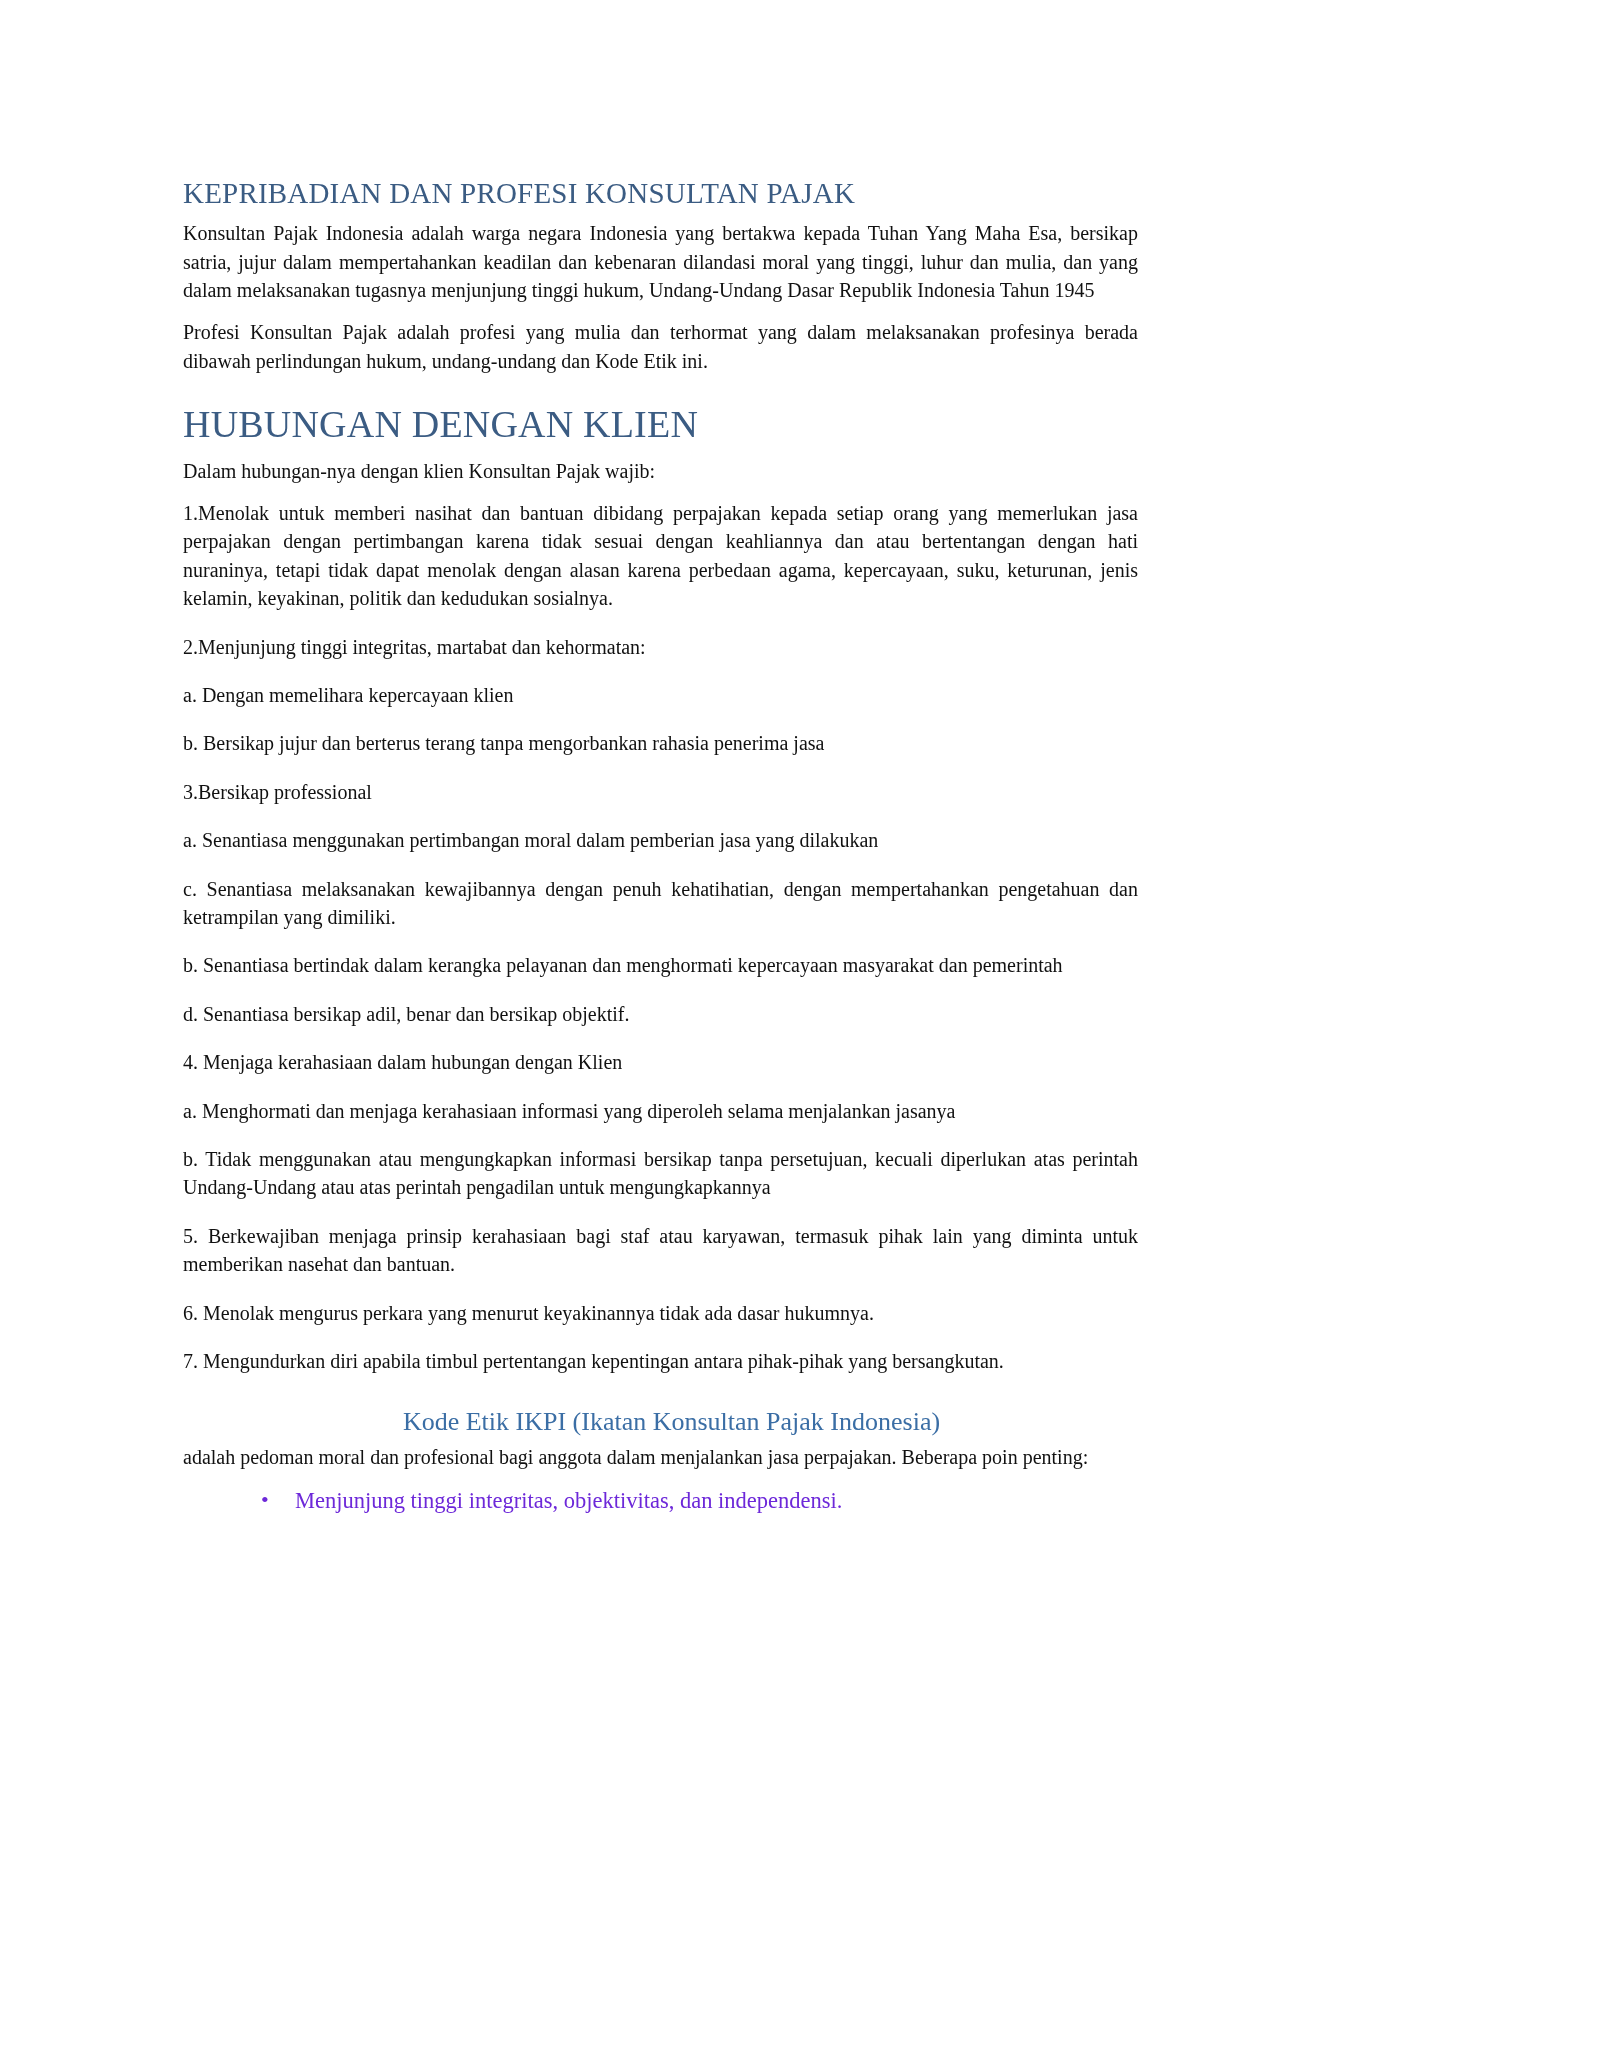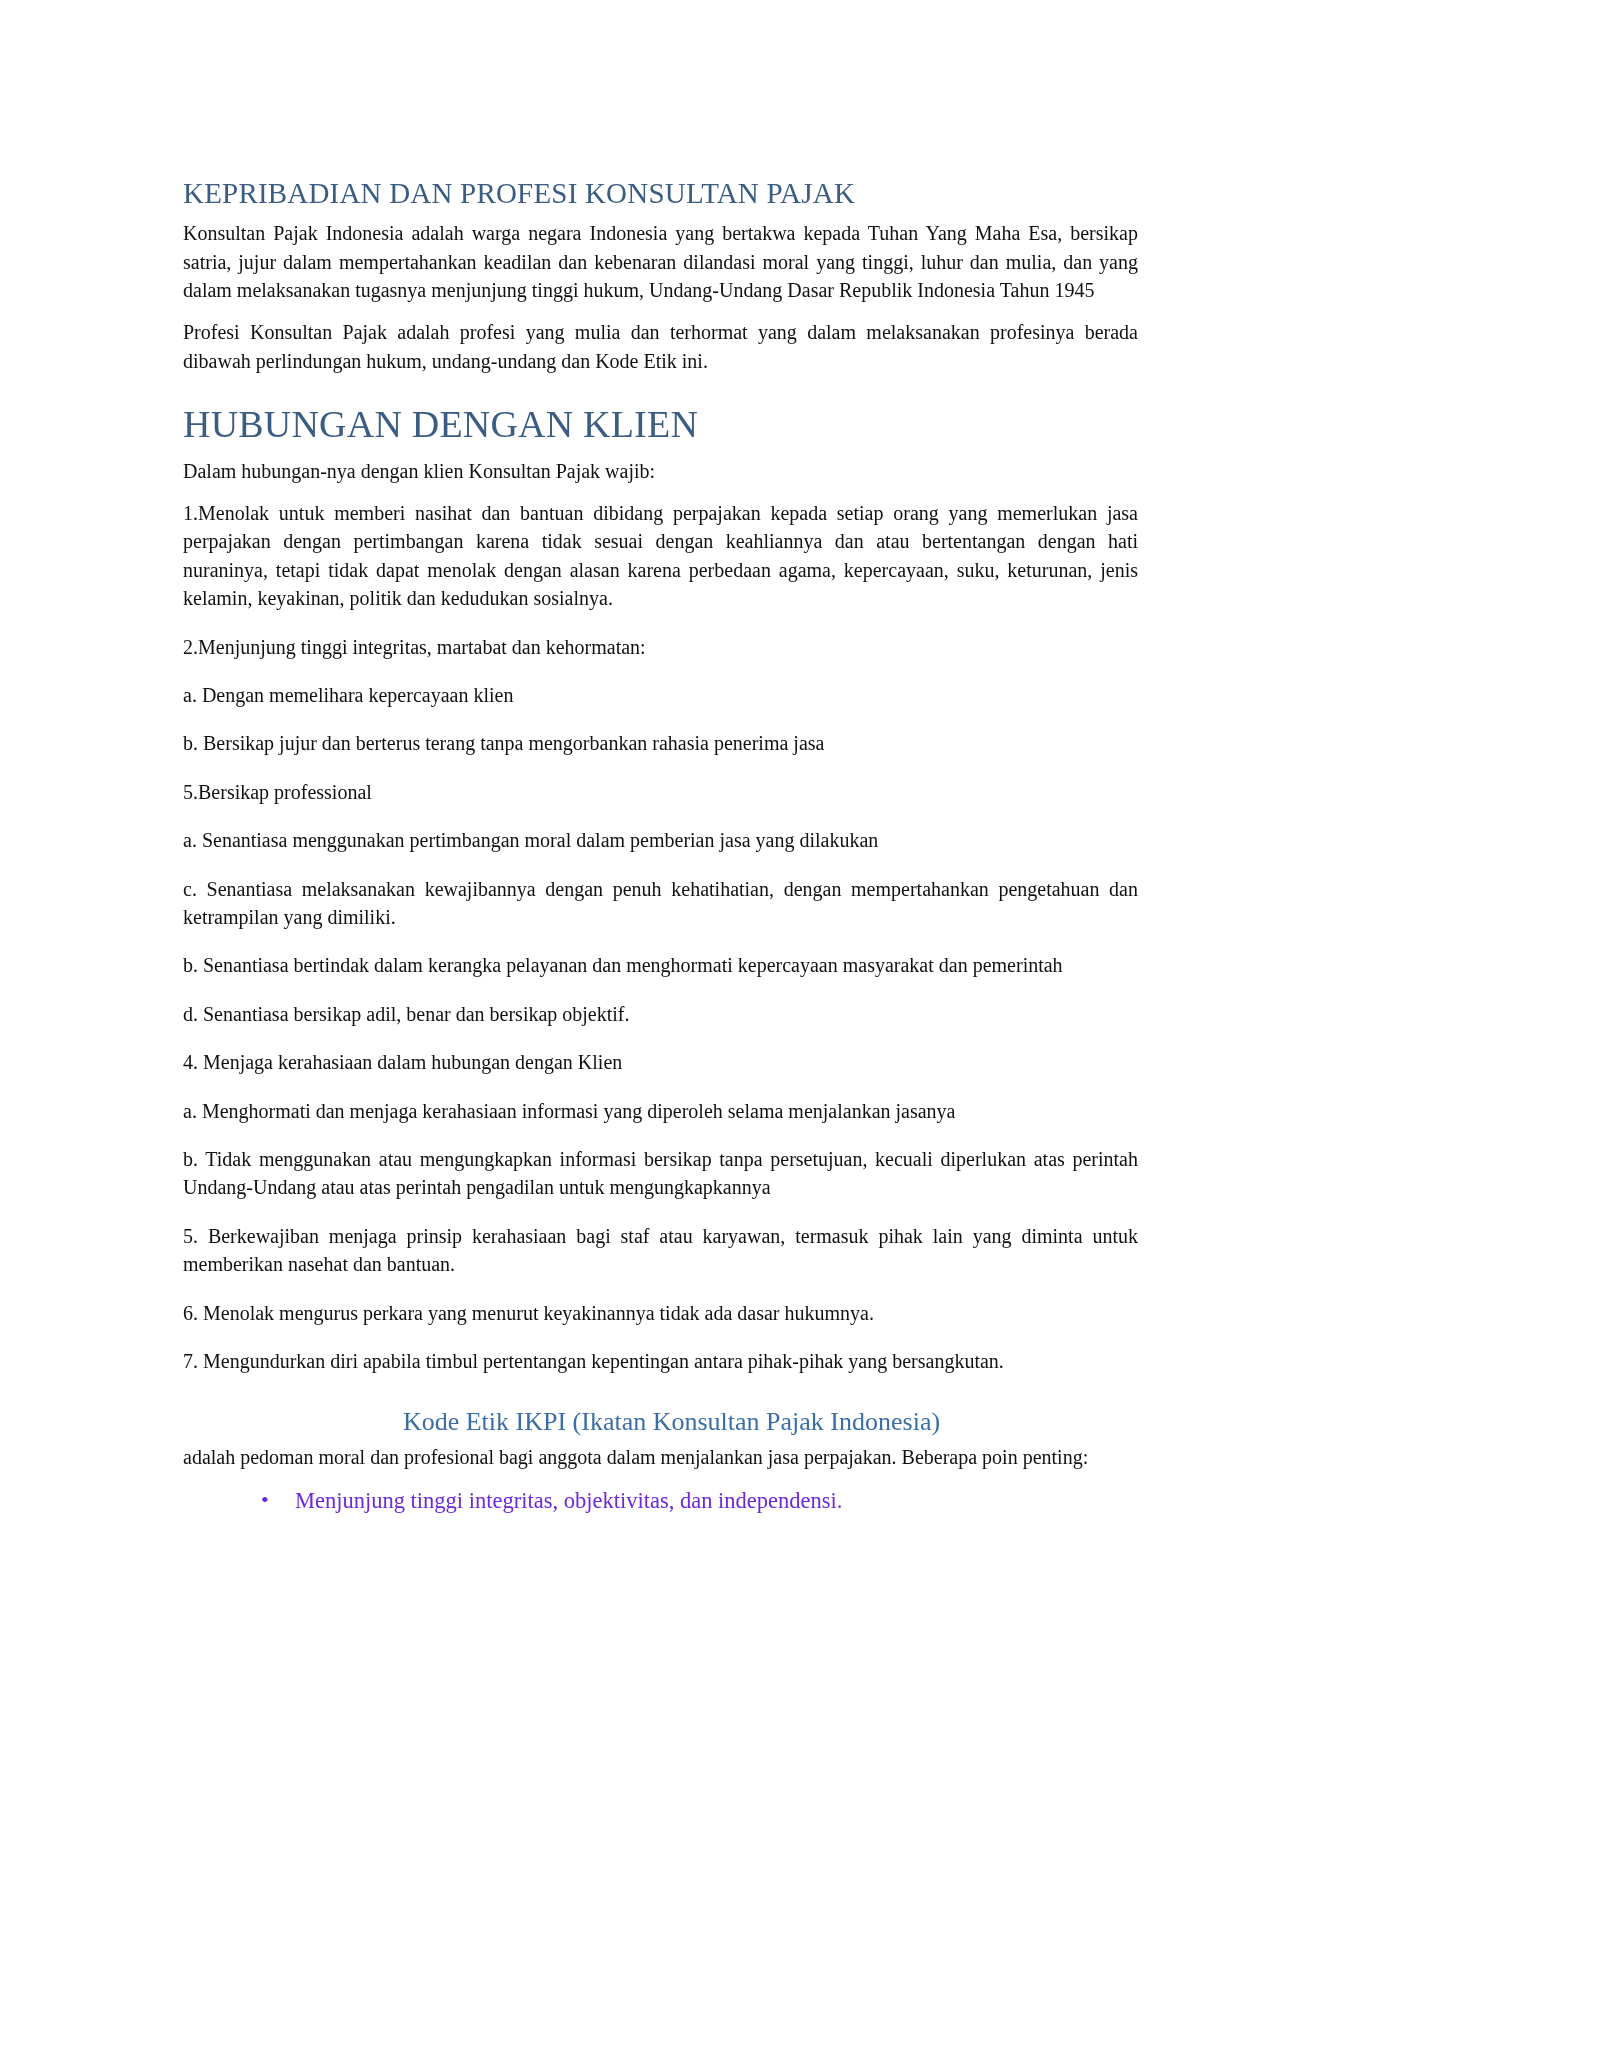--- a/index.html
+++ b/index.html
@@ -93,21 +93,21 @@
   <p class="para">Profesi Konsultan Pajak adalah profesi yang mulia dan terhormat yang dalam melaksanakan profesinya berada dibawah perlindungan hukum, undang-undang dan Kode Etik ini.</p>
 
   <h2 class="doc-subheading">HUBUNGAN DENGAN KLIEN</h2>
 
   <p class="para tight">Dalam hubungan-nya dengan klien Konsultan Pajak wajib:</p>
 
   <p class="para">1.Menolak untuk memberi nasihat dan bantuan dibidang perpajakan kepada setiap orang yang memerlukan jasa perpajakan dengan pertimbangan karena tidak sesuai dengan keahliannya dan atau bertentangan dengan hati nuraninya, tetapi tidak dapat menolak dengan alasan karena perbedaan agama, kepercayaan, suku, keturunan, jenis kelamin, keyakinan, politik dan kedudukan sosialnya.</p>
   <p class="para">2.Menjunjung tinggi integritas, martabat dan kehormatan:</p>
   <p class="para">a. Dengan memelihara kepercayaan klien</p>
   <p class="para">b. Bersikap jujur dan berterus terang tanpa mengorbankan rahasia penerima jasa</p>
-  <p class="para">5.Bersikap professional</p>
+  <p class="para">3.Bersikap professional</p>
   <p class="para">a. Senantiasa menggunakan pertimbangan moral dalam pemberian jasa yang dilakukan</p>
   <p class="para">c. Senantiasa melaksanakan kewajibannya dengan penuh kehatihatian, dengan mempertahankan pengetahuan dan ketrampilan yang dimiliki.</p>
   <p class="para">b. Senantiasa bertindak dalam kerangka pelayanan dan menghormati kepercayaan masyarakat dan pemerintah</p>
   <p class="para">d. Senantiasa bersikap adil, benar dan bersikap objektif.</p>
   <p class="para">4. Menjaga kerahasiaan dalam hubungan dengan Klien</p>
   <p class="para">a. Menghormati dan menjaga kerahasiaan informasi yang diperoleh selama menjalankan   jasanya</p>
   <p class="para">b. Tidak menggunakan atau mengungkapkan informasi bersikap tanpa persetujuan, kecuali diperlukan atas perintah Undang-Undang atau atas perintah pengadilan untuk mengungkapkannya</p>
   <p class="para">5. Berkewajiban menjaga prinsip kerahasiaan bagi staf atau karyawan, termasuk pihak lain yang diminta untuk memberikan nasehat dan bantuan.</p>
   <p class="para">6. Menolak mengurus perkara yang menurut keyakinannya tidak ada dasar hukumnya.</p>
   <p class="para">7. Mengundurkan diri apabila timbul pertentangan kepentingan antara pihak-pihak yang bersangkutan.</p>

